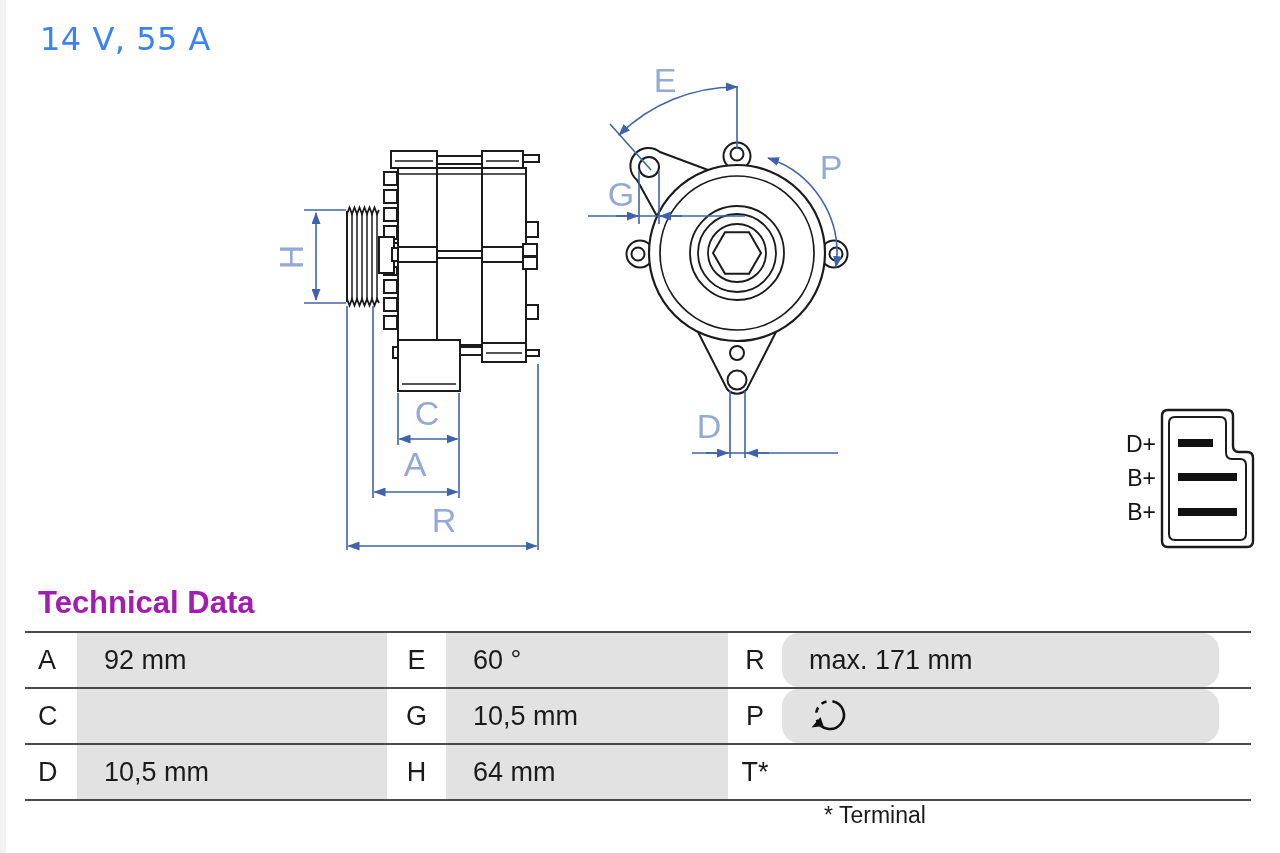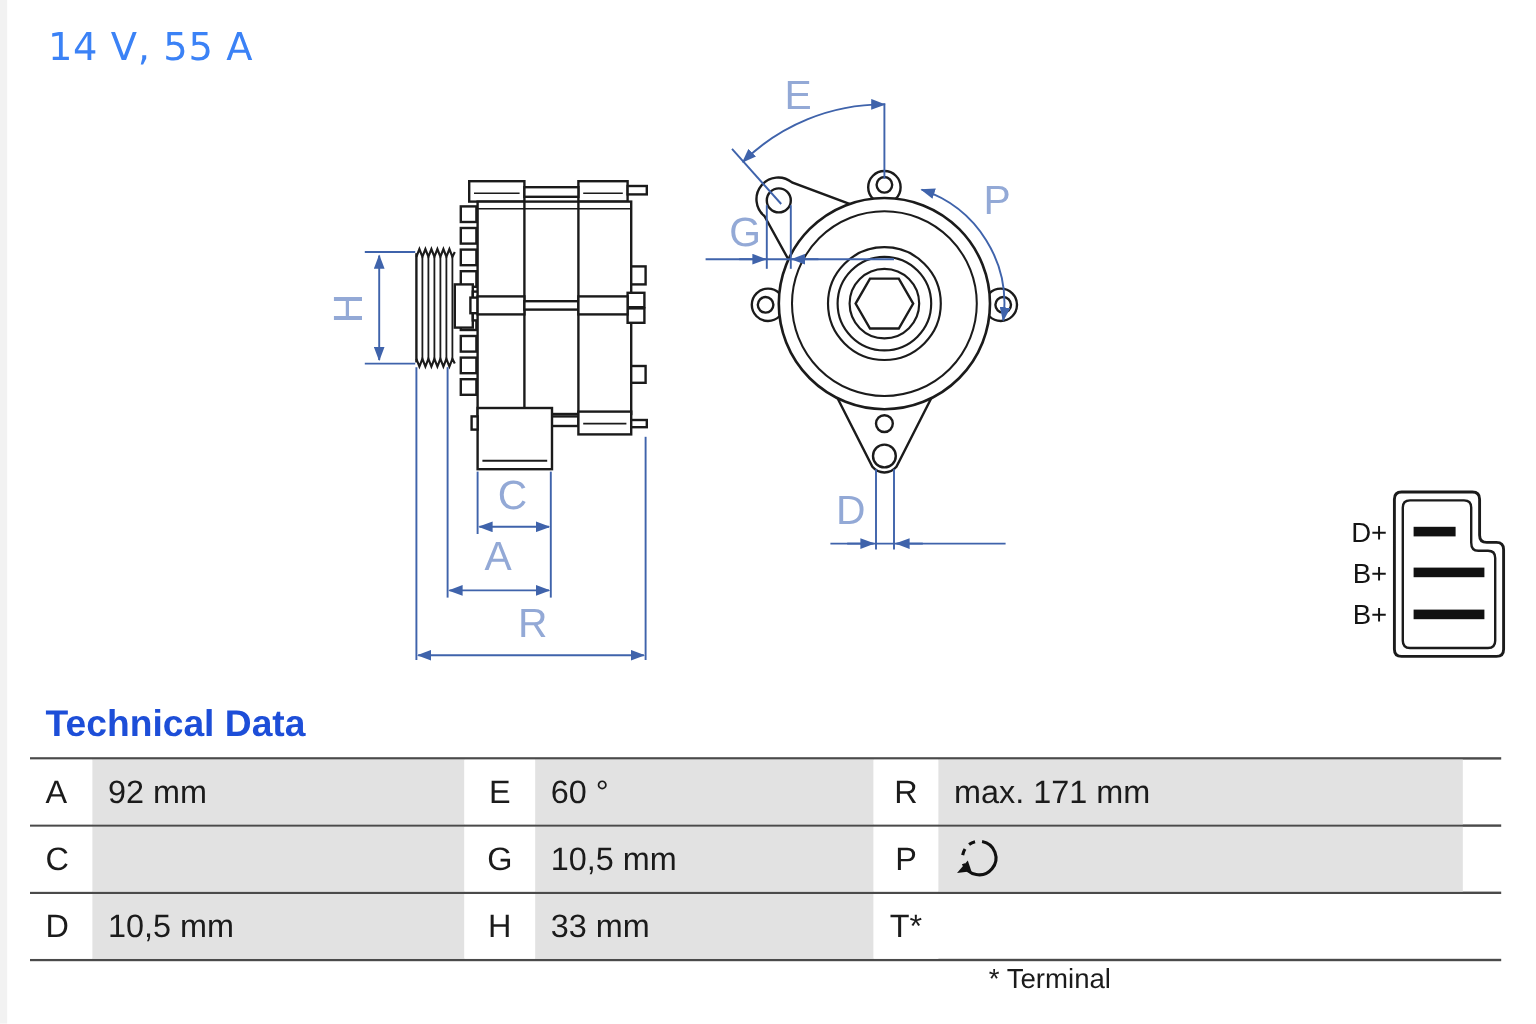--- a/index.html
+++ b/index.html
@@ -7,33 +7,33 @@
     width:1280px;height:853px;position:relative;background:#ffffff;
     font-family:"Liberation Sans",sans-serif;color:#191919;overflow:hidden;
   }
   .edge-strip{position:absolute;left:0;top:0;width:6px;height:853px;background:#f2f2f2;}
   .page-title{
     position:absolute;left:40px;top:20px;font-size:32px;font-weight:400;
     font-family:"DejaVu Sans","Liberation Sans",sans-serif;color:#3b82f6;letter-spacing:.5px;
   }
   .diagram-svg{position:absolute;left:0;top:0;}
   .td-heading{
-    position:absolute;left:38px;top:585px;font-size:31px;font-weight:700;color:#1d4ed8;
+    position:absolute;left:38px;top:585px;font-size:31px;font-weight:700;color:#a21caf;
   }
   .tech-table{position:absolute;left:25px;top:631px;width:1226px;border-bottom:2px solid #4a4a4a;}
   .trow{display:flex;height:54px;border-top:2px solid #4a4a4a;}
   .cell{display:flex;align-items:center;font-size:27px;color:#1b1b1b;overflow:hidden;}
   .lbl{background:#ffffff;}
-  .val{background:#e2e2e2;padding-left:13px;}
+  .val{background:#e2e2e2;padding-left:27px;}
   .c-l1{width:52px;padding-left:13px;box-sizing:border-box;}
   .c-v1{width:310px;box-sizing:border-box;}
   .c-l2{width:59px;justify-content:center;box-sizing:border-box;}
   .c-v2{width:282px;box-sizing:border-box;}
   .c-l3{width:54px;justify-content:center;box-sizing:border-box;}
-  .c-v3{width:437px;box-sizing:border-box;}
+  .c-v3{width:437px;box-sizing:border-box;border-radius:17px;}
   .footnote{position:absolute;left:824px;top:802px;font-size:23px;color:#1b1b1b;text-align:center;}
   .dim-label{font-family:"Liberation Sans",sans-serif;font-weight:300;font-size:34px;fill:#93a9d6;}
   .conn-label{font-family:"Liberation Sans",sans-serif;font-size:23px;fill:#141414;}
 </style>
 </head>
 <body>
 
 <div class="edge-strip"></div>
 
 <div class="page-title">14 V, 55 A</div>
@@ -202,18 +202,18 @@
         <path d="M23.4,5.2 A14,14 0 1 1 7.8,23.8" fill="none" stroke="#111111" stroke-width="2.6"></path>
         <path d="M7.2,16.6 A14,14 0 0 1 18.6,5.2" fill="none" stroke="#111111" stroke-width="2.6" stroke-dasharray="5.5,5"></path>
         <polygon points="2.5,31.5 11.5,21 14.5,30" fill="#111111"></polygon>
       </svg>
     </div>
   </div>
   <div class="trow">
     <div class="cell lbl c-l1">D</div>
     <div class="cell val c-v1">10,5 mm</div>
     <div class="cell lbl c-l2">H</div>
-    <div class="cell val c-v2">33 mm</div>
+    <div class="cell val c-v2">64 mm</div>
     <div class="cell lbl c-l3">T*</div>
   </div>
 </div>
 
 <div class="footnote">* Terminal</div>
 
 </body></html>

